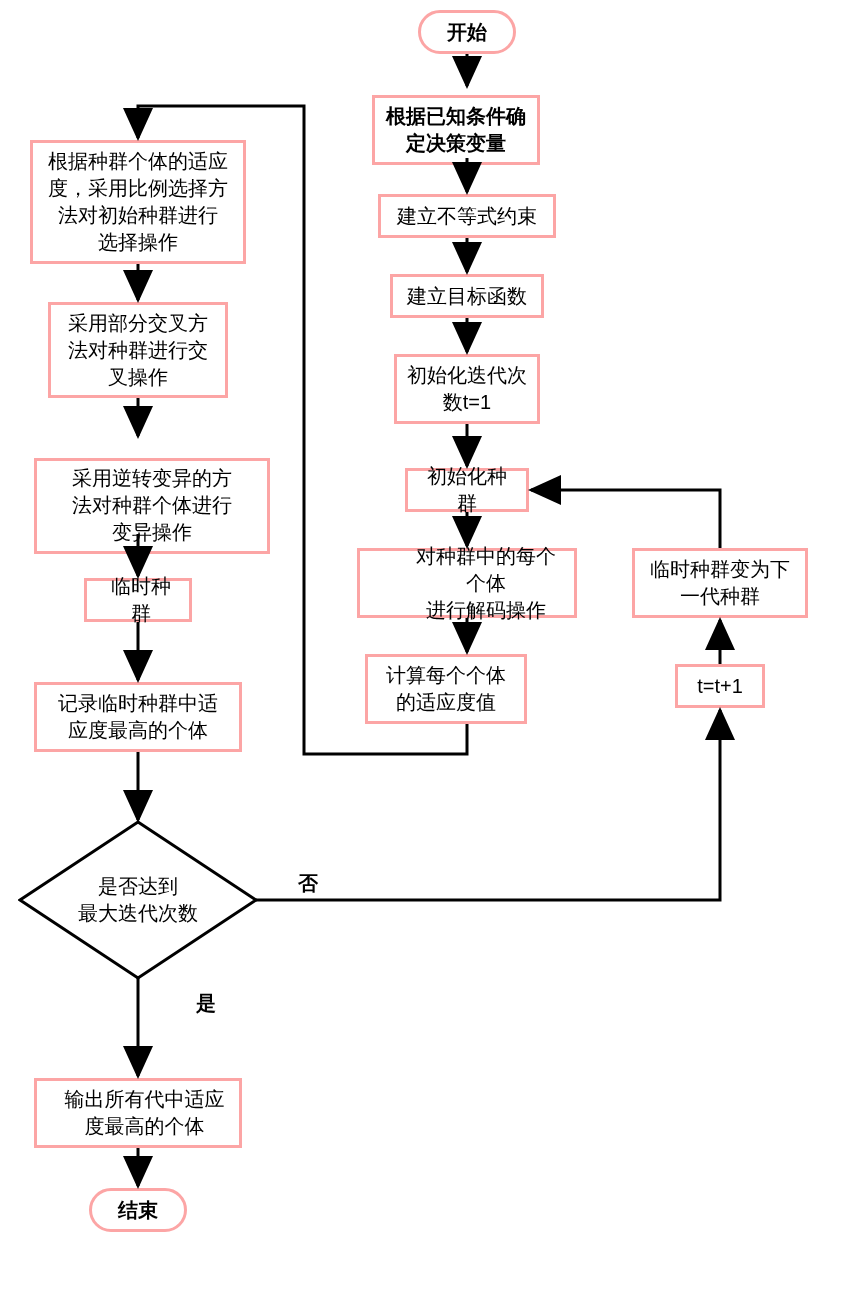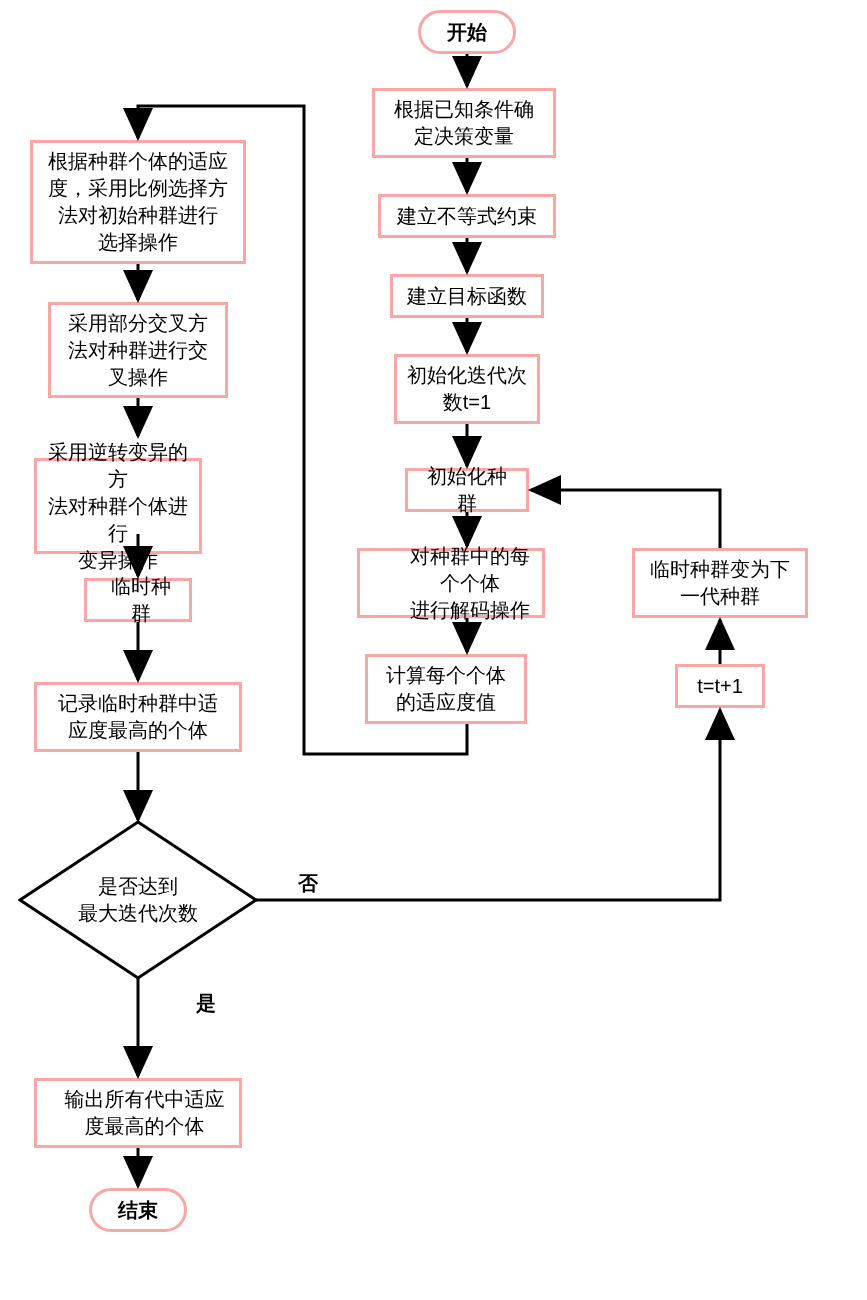--- a/index.html
+++ b/index.html
@@ -55,41 +55,41 @@
     font-weight: bold;
   }
 </style>
 </head>
 <body>
 
 <div class="node terminal" style="left:418px; top:10px; width:98px; height:44px;">
   <span>开始</span>
 </div>
 
-<div class="node" style="left:372px; top:88px; width:184px; height:70px;">
+<div class="node" style="left:372px; top:95px; width:168px; height:70px;font-weight:bold;">
   <span>根据已知条件确<br>定决策变量</span>
 </div>
 
 <div class="node" style="left:378px; top:194px; width:178px; height:44px;">
   <span>建立不等式约束</span>
 </div>
 
 <div class="node" style="left:390px; top:274px; width:154px; height:44px;">
   <span>建立目标函数</span>
 </div>
 
 <div class="node" style="left:394px; top:354px; width:146px; height:70px;">
   <span>初始化迭代次<br>数t=1</span>
 </div>
 
 <div class="node" style="left:405px; top:468px; width:124px; height:44px;">
   <span>初始化种群</span>
 </div>
 
-<div class="node" style="left:357px; top:548px; width:188px; height:70px;padding-left:48px;">
+<div class="node" style="left:357px; top:548px; width:220px; height:70px;padding-left:48px;">
   <span>对种群中的每个个体<br>进行解码操作</span>
 </div>
 
 <div class="node" style="left:365px; top:654px; width:162px; height:70px;">
   <span>计算每个个体<br>的适应度值</span>
 </div>
 
 <div class="node" style="left:675px; top:664px; width:90px; height:44px;">
   <span>t=t+1</span>
 </div>
@@ -99,21 +99,21 @@
 </div>
 
 <div class="node" style="left:30px; top:140px; width:216px; height:124px;justify-content:center;">
   <span>根据种群个体的适应<br>度，采用比例选择方<br>法对初始种群进行<br>选择操作</span>
 </div>
 
 <div class="node" style="left:48px; top:302px; width:180px; height:96px;">
   <span>采用部分交叉方<br>法对种群进行交<br>叉操作</span>
 </div>
 
-<div class="node" style="left:34px; top:458px; width:168px; height:96px;">
+<div class="node" style="left:34px; top:458px; width:236px; height:96px;font-family:Liberation Mono, monospace;">
   <span>采用逆转变异的方<br>法对种群个体进行<br>变异操作</span>
 </div>
 
 <div class="node" style="left:84px; top:578px; width:108px; height:44px;padding-left:16px;">
   <span>临时种群</span>
 </div>
 
 <div class="node" style="left:34px; top:682px; width:208px; height:70px;">
   <span>记录临时种群中适<br>应度最高的个体</span>
 </div>

